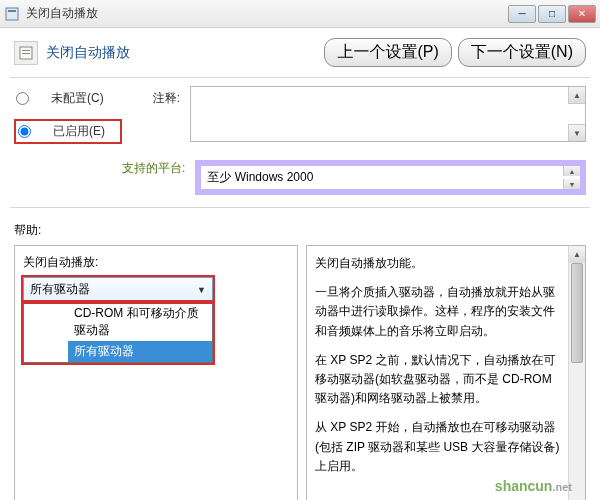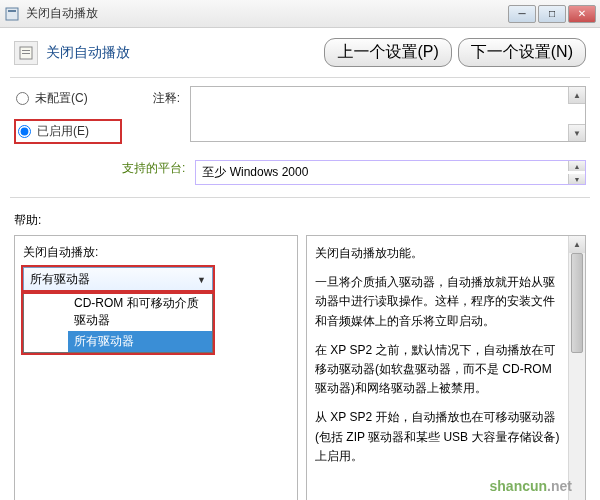--- a/index.html
+++ b/index.html
@@ -17,37 +17,37 @@
 .header-row { display: flex; align-items: center; padding: 10px 14px 8px 14px; }
 .header-icon { width: 24px; height: 24px; margin-right: 8px; border: 1px solid #ccc; background: #f0f0f0; display: flex; align-items: center; justify-content: center; }
 .header-title { font-size: 14px; color: #1a4d8c; flex: 1; }
 .nav-buttons { display: flex; gap: 6px; }
 .nav-btn { padding: 3px 12px; border: 1px solid #919191; background: linear-gradient(to bottom, #fdfdfd, #e4e4e4); border-radius: 11px; font-size: 16px; cursor: pointer; min-width: 98px; text-align: center; }
 
 .separator { height: 1px; background: #d8d8d8; margin: 2px 10px 8px 10px; }
 
 .config-area { display: flex; padding: 0 14px 6px 14px; }
 .radio-col { width: 108px; padding-top: 2px; }
-.radio-item { display: flex; align-items: center; margin-bottom: 10px; padding: 2px; }
+.radio-item { display: flex; align-items: center; margin-bottom: 10px; padding: 2px; gap: 16px; }
 .radio-item input { margin-right: 6px; }
 .radio-item.highlighted { border: 2px solid #d03030; }
 .radio-item label { color: #c70000; }
 .radio-item.normal label { color: #333; }
 
 .right-col { flex: 1; }
 .field-row { display: flex; margin-bottom: 8px; }
 .field-label { width: 68px; padding-top: 4px; color: #333; text-align: right; padding-right: 10px; }
 .comment-box { flex: 1; height: 56px; border: 1px solid #b8b8b8; background: #fff; padding: 4px; position: relative; }
 .comment-box .scroll-up, .comment-box .scroll-down { position: absolute; right: 0; width: 17px; height: 17px; background: linear-gradient(to bottom, #f4f4f4, #dcdcdc); border-left: 1px solid #c8c8c8; display: flex; align-items: center; justify-content: center; font-size: 8px; color: #555; }
 .comment-box .scroll-up { top: 0; border-bottom: 1px solid #c8c8c8; }
 .comment-box .scroll-down { bottom: 0; border-top: 1px solid #c8c8c8; }
 
 .platform-row { display: flex; padding: 0 14px 10px 122px; }
 .platform-label { color: #4d7c0f; margin-right: 10px; }
-.platform-box { flex: 1; border: 1px solid #c4b5fd; background: #fff; padding: 3px 6px; display: flex; align-items: center; position: relative; }
+.platform-box { flex: 1; border: 6px solid #c4b5fd; background: #fff; padding: 3px 6px; display: flex; align-items: center; position: relative; }
 .platform-box .scroll-up, .platform-box .scroll-down { position: absolute; right: 0; width: 17px; height: 10px; background: linear-gradient(to bottom, #f4f4f4, #dcdcdc); border-left: 1px solid #c8c8c8; display: flex; align-items: center; justify-content: center; font-size: 7px; color: #555; }
 .platform-box .scroll-up { top: 0; }
 .platform-box .scroll-down { bottom: 0; }
 
 .labels-row { display: flex; padding: 6px 14px 2px 14px; }
 .options-label { width: 292px; }
 .help-label-col { flex: 1; }
 
 .panels-row { display: flex; padding: 4px 14px 0 14px; gap: 8px; }
 .options-panel { width: 284px; border: 1px solid #b8b8b8; background: #fff; padding: 8px; height: 270px; }
@@ -59,21 +59,21 @@
 .help-scroll-thumb { position: absolute; top: 17px; left: 2px; right: 2px; height: 100px; background: linear-gradient(to right, #d8d8d8, #c0c0c0); border: 1px solid #a8a8a8; border-radius: 2px; }
 
 .opt-title { margin-bottom: 6px; }
 .dropdown { width: 190px; border: 1px solid #7a9cc6; background: linear-gradient(to bottom, #f8fbff, #e8f2ff); padding: 3px 6px; display: flex; align-items: center; justify-content: space-between; margin-bottom: 0; outline: 2px solid #d03030; outline-offset: 0; cursor: pointer; }
 .dropdown-arrow { font-size: 9px; color: #333; }
 .dropdown-list { width: 190px; border: 1px solid #707070; outline: 2px solid #d03030; outline-offset: 0; background: #fff; }
 .dropdown-list .dd-item { padding: 2px 6px; margin-left: 44px; }
 .dropdown-list .dd-item.selected { background: #3a8ed6; color: #fff; }
 
 .watermark { position: absolute; right: 28px; bottom: 6px; color: #6fa84f; font-size: 14px; font-weight: bold; opacity: 0.9; }
-.watermark .net { color: #999; font-size: 14px; }
+.watermark .net { color: #999; font-size: 11px; }
 </style>
 </head>
 <body>
 
 <div class="titlebar">
   <span class="titlebar-icon">
     <svg width="14" height="14" viewBox="0 0 14 14">
         <rect x="1" y="1" width="12" height="12" fill="#e0e8f0" stroke="#6080a0"></rect>
         <rect x="3" y="3" width="8" height="2" fill="#6080a0"></rect>
       </svg>

